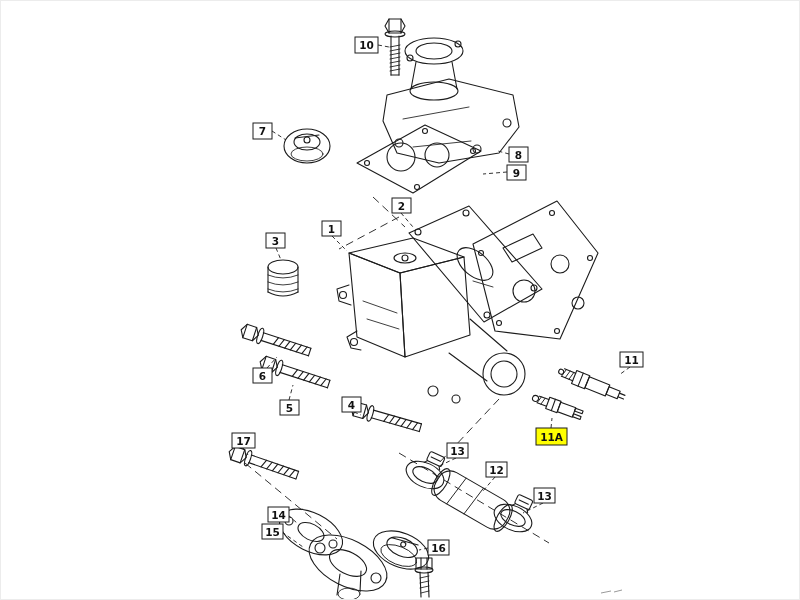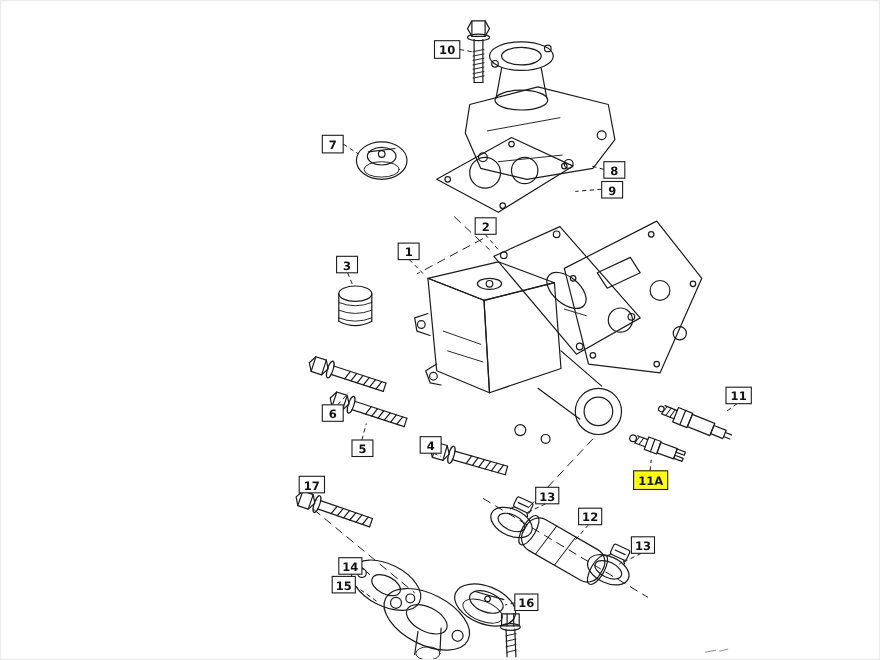--- a/index.html
+++ b/index.html
@@ -1,20 +1,19 @@
 <!DOCTYPE html>
 <html><head>
 <meta charset="utf-8">
 <style>
   html,body{margin:0;padding:0;background:#ffffff;}
   .stage{
     position:relative;width:800px;height:600px;background:#ffffff;
     font-family:"DejaVu Sans", sans-serif;border:1px solid #ececec;box-sizing:border-box;
     overflow:hidden;
-    padding-left:40px;
   }
   svg{display:block}
   .outline{stroke:#1c1c1c;fill:none;stroke-width:1.1;stroke-linejoin:round;stroke-linecap:round;}
   .thin{stroke-width:0.85;}
   .leader{stroke:#1c1c1c;stroke-width:0.9;stroke-dasharray:4 3;fill:none;}
   .axis{stroke:#1c1c1c;stroke-width:0.9;stroke-dasharray:8 5;fill:none;}
   .callout-box{fill:#ffffff;stroke:#1c1c1c;stroke-width:1;}
   .callout-box-hl{stroke:#1c1c1c;stroke-width:1;} 
   .callout-text{font-family:"DejaVu Sans", sans-serif;font-size:10.5px;font-weight:bold;fill:#111111;text-anchor:middle;}
   .faint{stroke:#9a9a9a;stroke-width:1;fill:none;}

